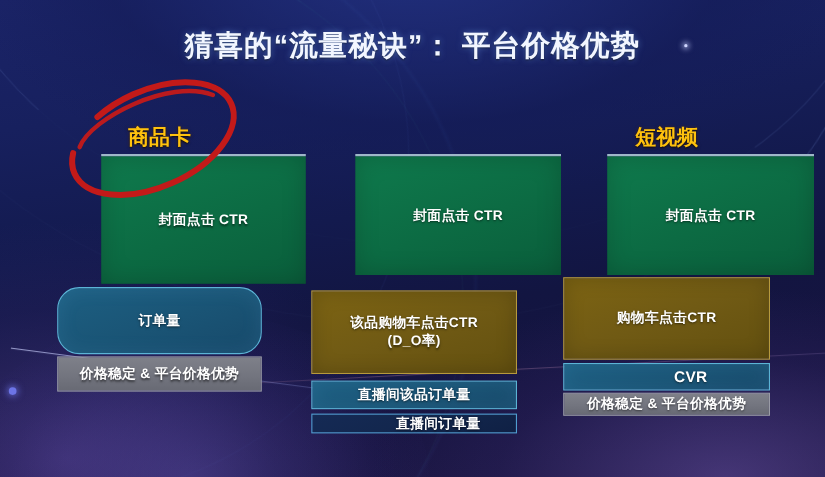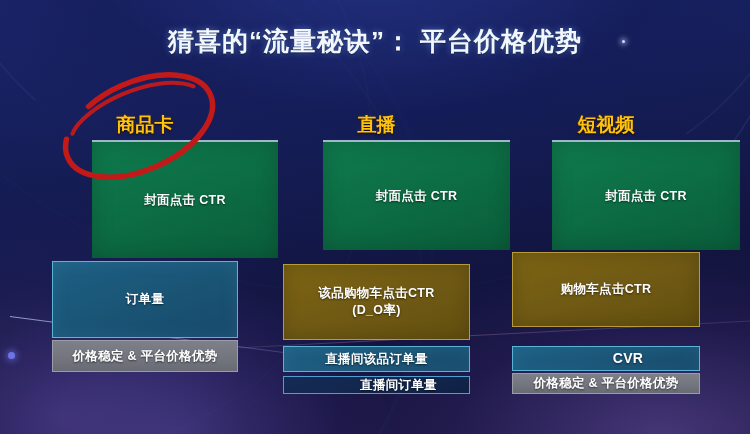--- a/index.html
+++ b/index.html
@@ -143,38 +143,37 @@
   <div class="thinline"></div>
   <div class="thinline2"></div>
   <div class="dot"></div>
   <div class="dot2"></div>
 
   <div class="title">猜喜的“流量秘诀”： 平台价格优势</div>
 
   <div class="col" id="col-0" style="left:52px;width:186px;">
     <div class="col-head">商品卡</div>
     <div class="box green" style="height:118px;">封面点击 CTR</div>
-    <div class="box blue" style="height:77px;margin-top:3px;">订单量</div>
+    <div class="box blue" style="height:61px;margin-top:3px;border-radius:20px;">订单量</div>
     <div class="box gray" style="height:32px;margin-top:2px;">价格稳定 &amp; 平台价格优势</div>
   </div>
 
   <div class="col" id="col-1" style="left:283px;width:187px;">
-    <div class="col-head">直播</div>
     <div class="box green" style="height:110px;">封面点击 CTR</div>
     <div class="box olive" style="height:76px;margin-top:14px;white-space:pre-line;">该品购物车点击CTR
 (D_O率)</div>
     <div class="box blue" style="height:26px;margin-top:6px;">直播间该品订单量</div>
     <div class="box navy" style="height:18px;margin-top:4px;padding-left:44px;">直播间订单量</div>
   </div>
 
   <div class="col" id="col-2" style="left:512px;width:188px;">
     <div class="col-head">短视频</div>
     <div class="box green" style="height:110px;">封面点击 CTR</div>
     <div class="box olive" style="height:75px;margin-top:2px;text-align:right;">购物车点击CTR</div>
-    <div class="box blue" style="height:25px;margin-top:19px;font-size:14px;padding-left:44px;">CVR</div>
+    <div class="box blue" style="height:25px;margin-top:3px;font-size:14px;padding-left:44px;">CVR</div>
     <div class="box gray" style="height:21px;margin-top:2px;">价格稳定 &amp; 平台价格优势</div>
   </div>
 
   <div class="redring">
     <svg width="168" height="112" viewBox="0 0 168 112" fill="none">
       <g transform="rotate(-24 84 56)">
         <ellipse cx="84" cy="56" rx="78" ry="44" stroke="#c31a19" stroke-width="5.5" fill="none" stroke-linecap="round" stroke-dasharray="228 40" stroke-dashoffset="14"></ellipse>
         <path d="M20 36 C40 16, 120 12, 150 42" stroke="#c31a19" stroke-width="4" fill="none" stroke-linecap="round" opacity="0.95"></path>
       </g>
     </svg>

